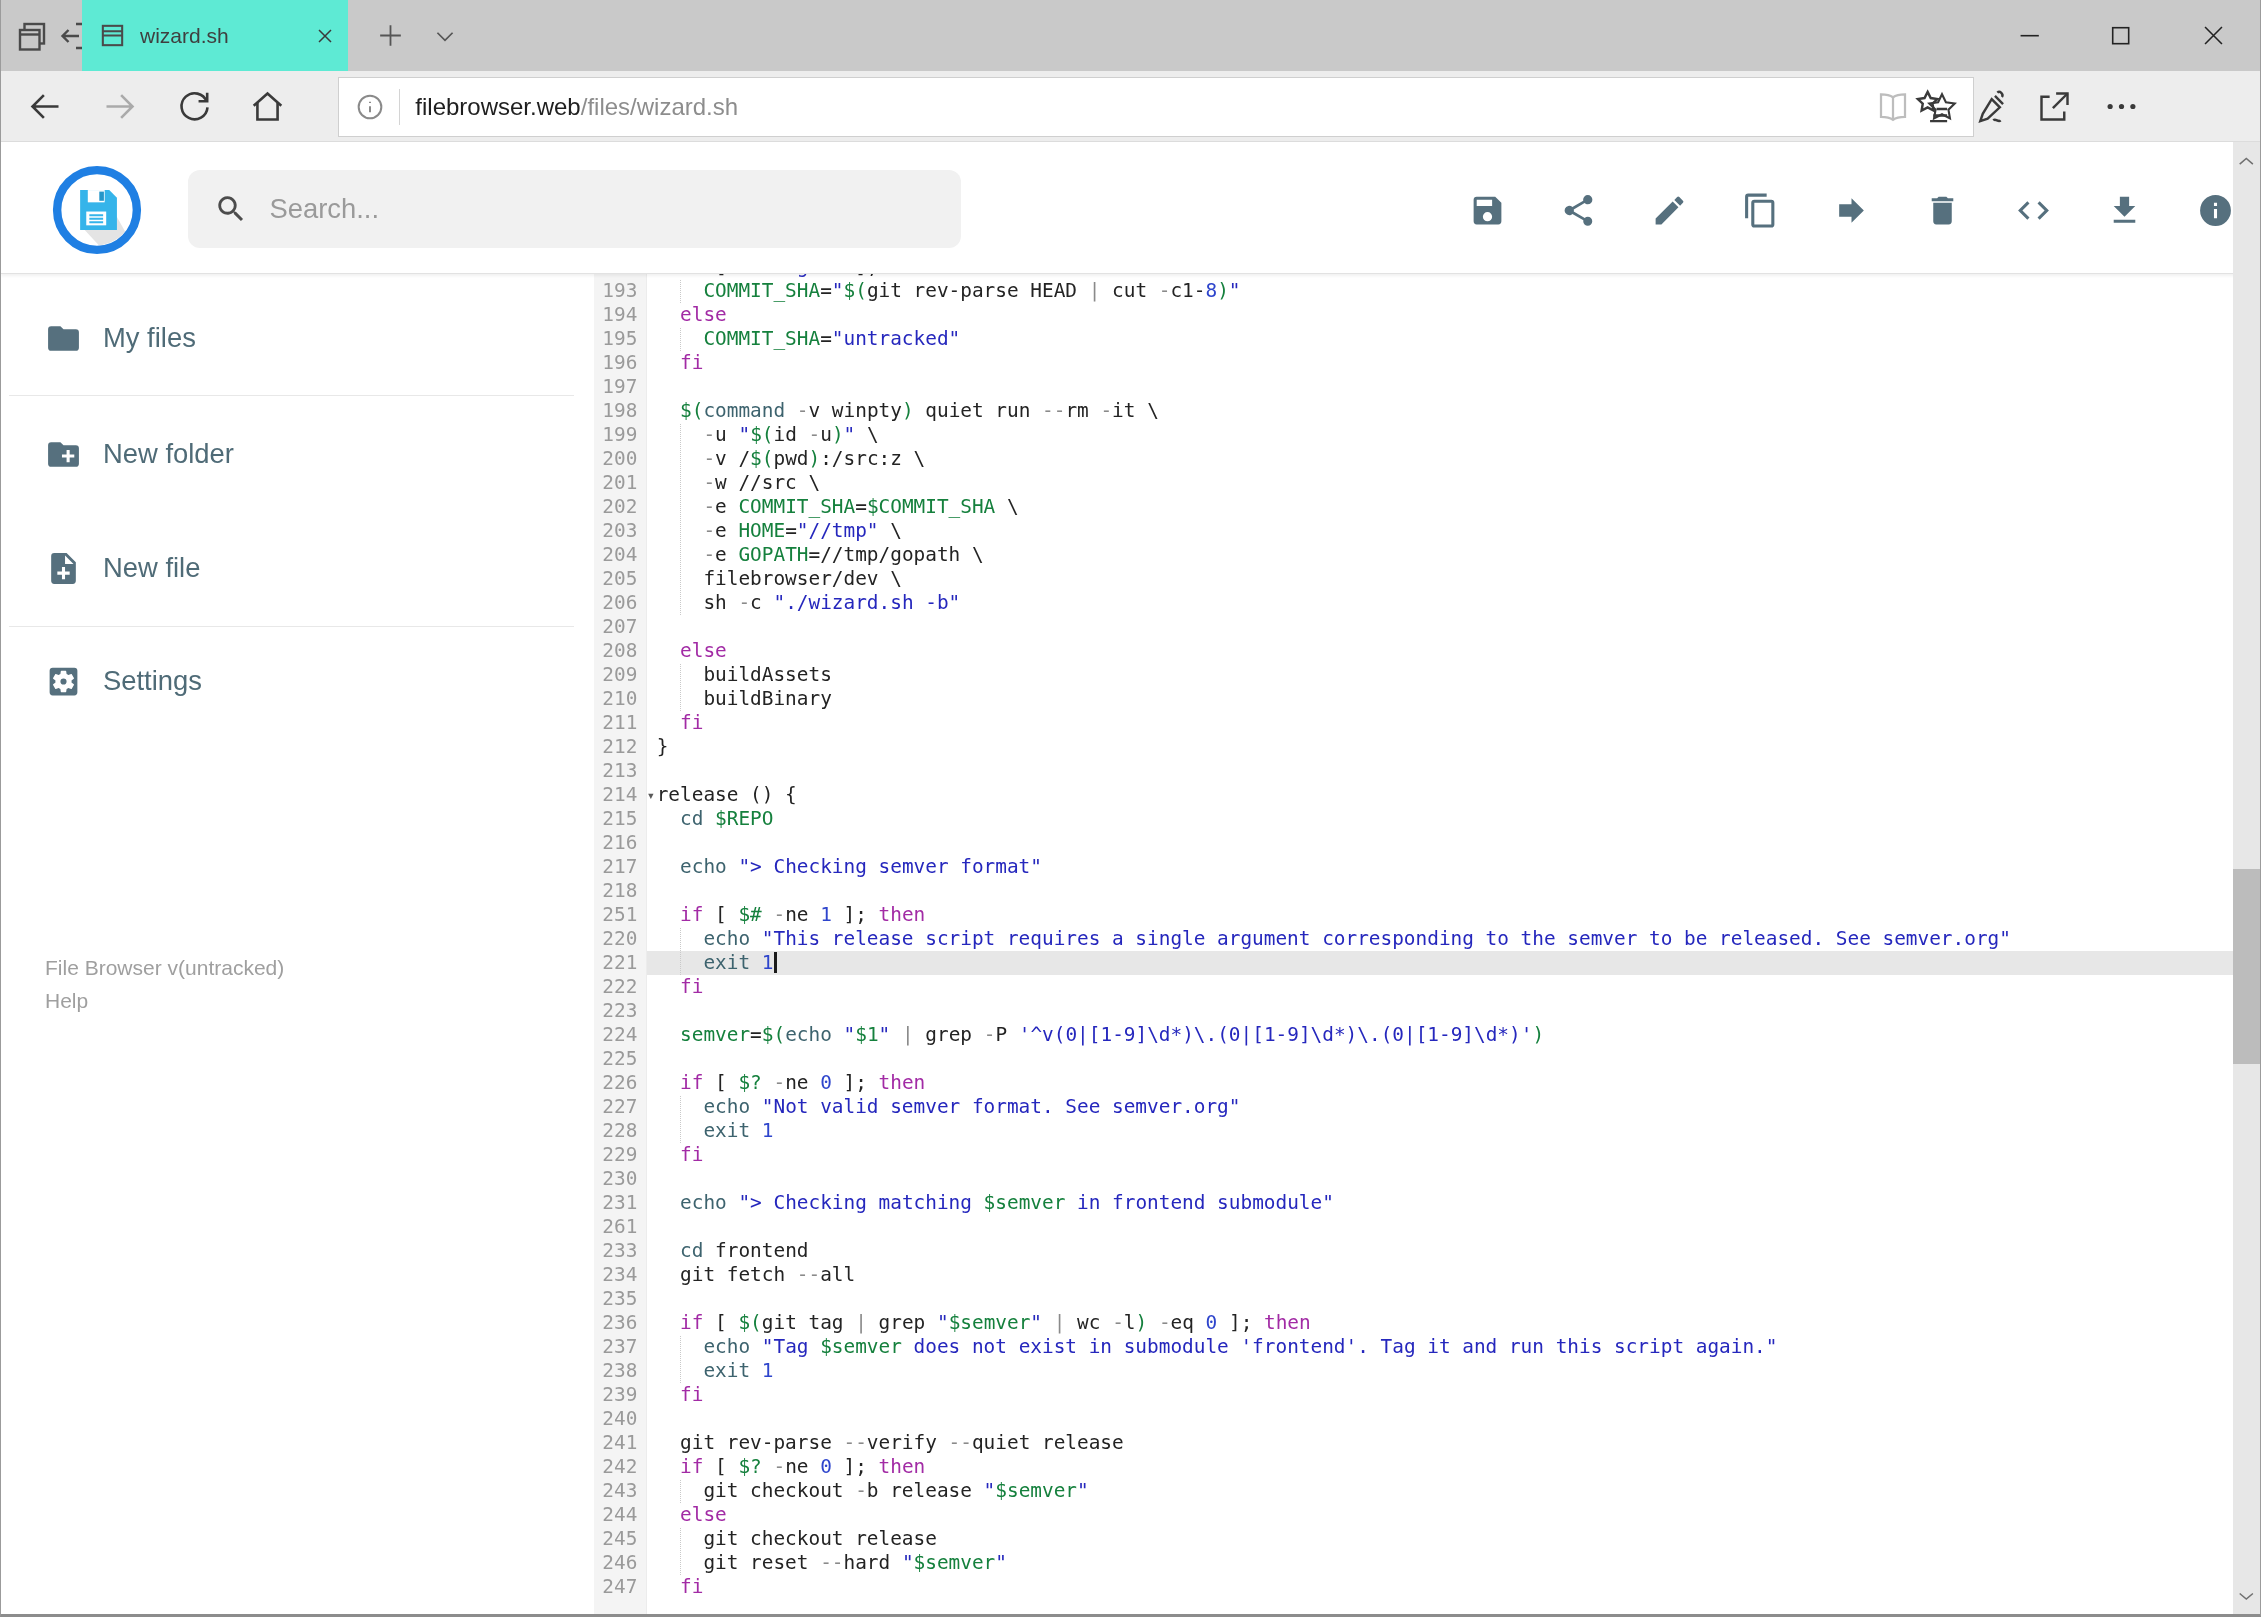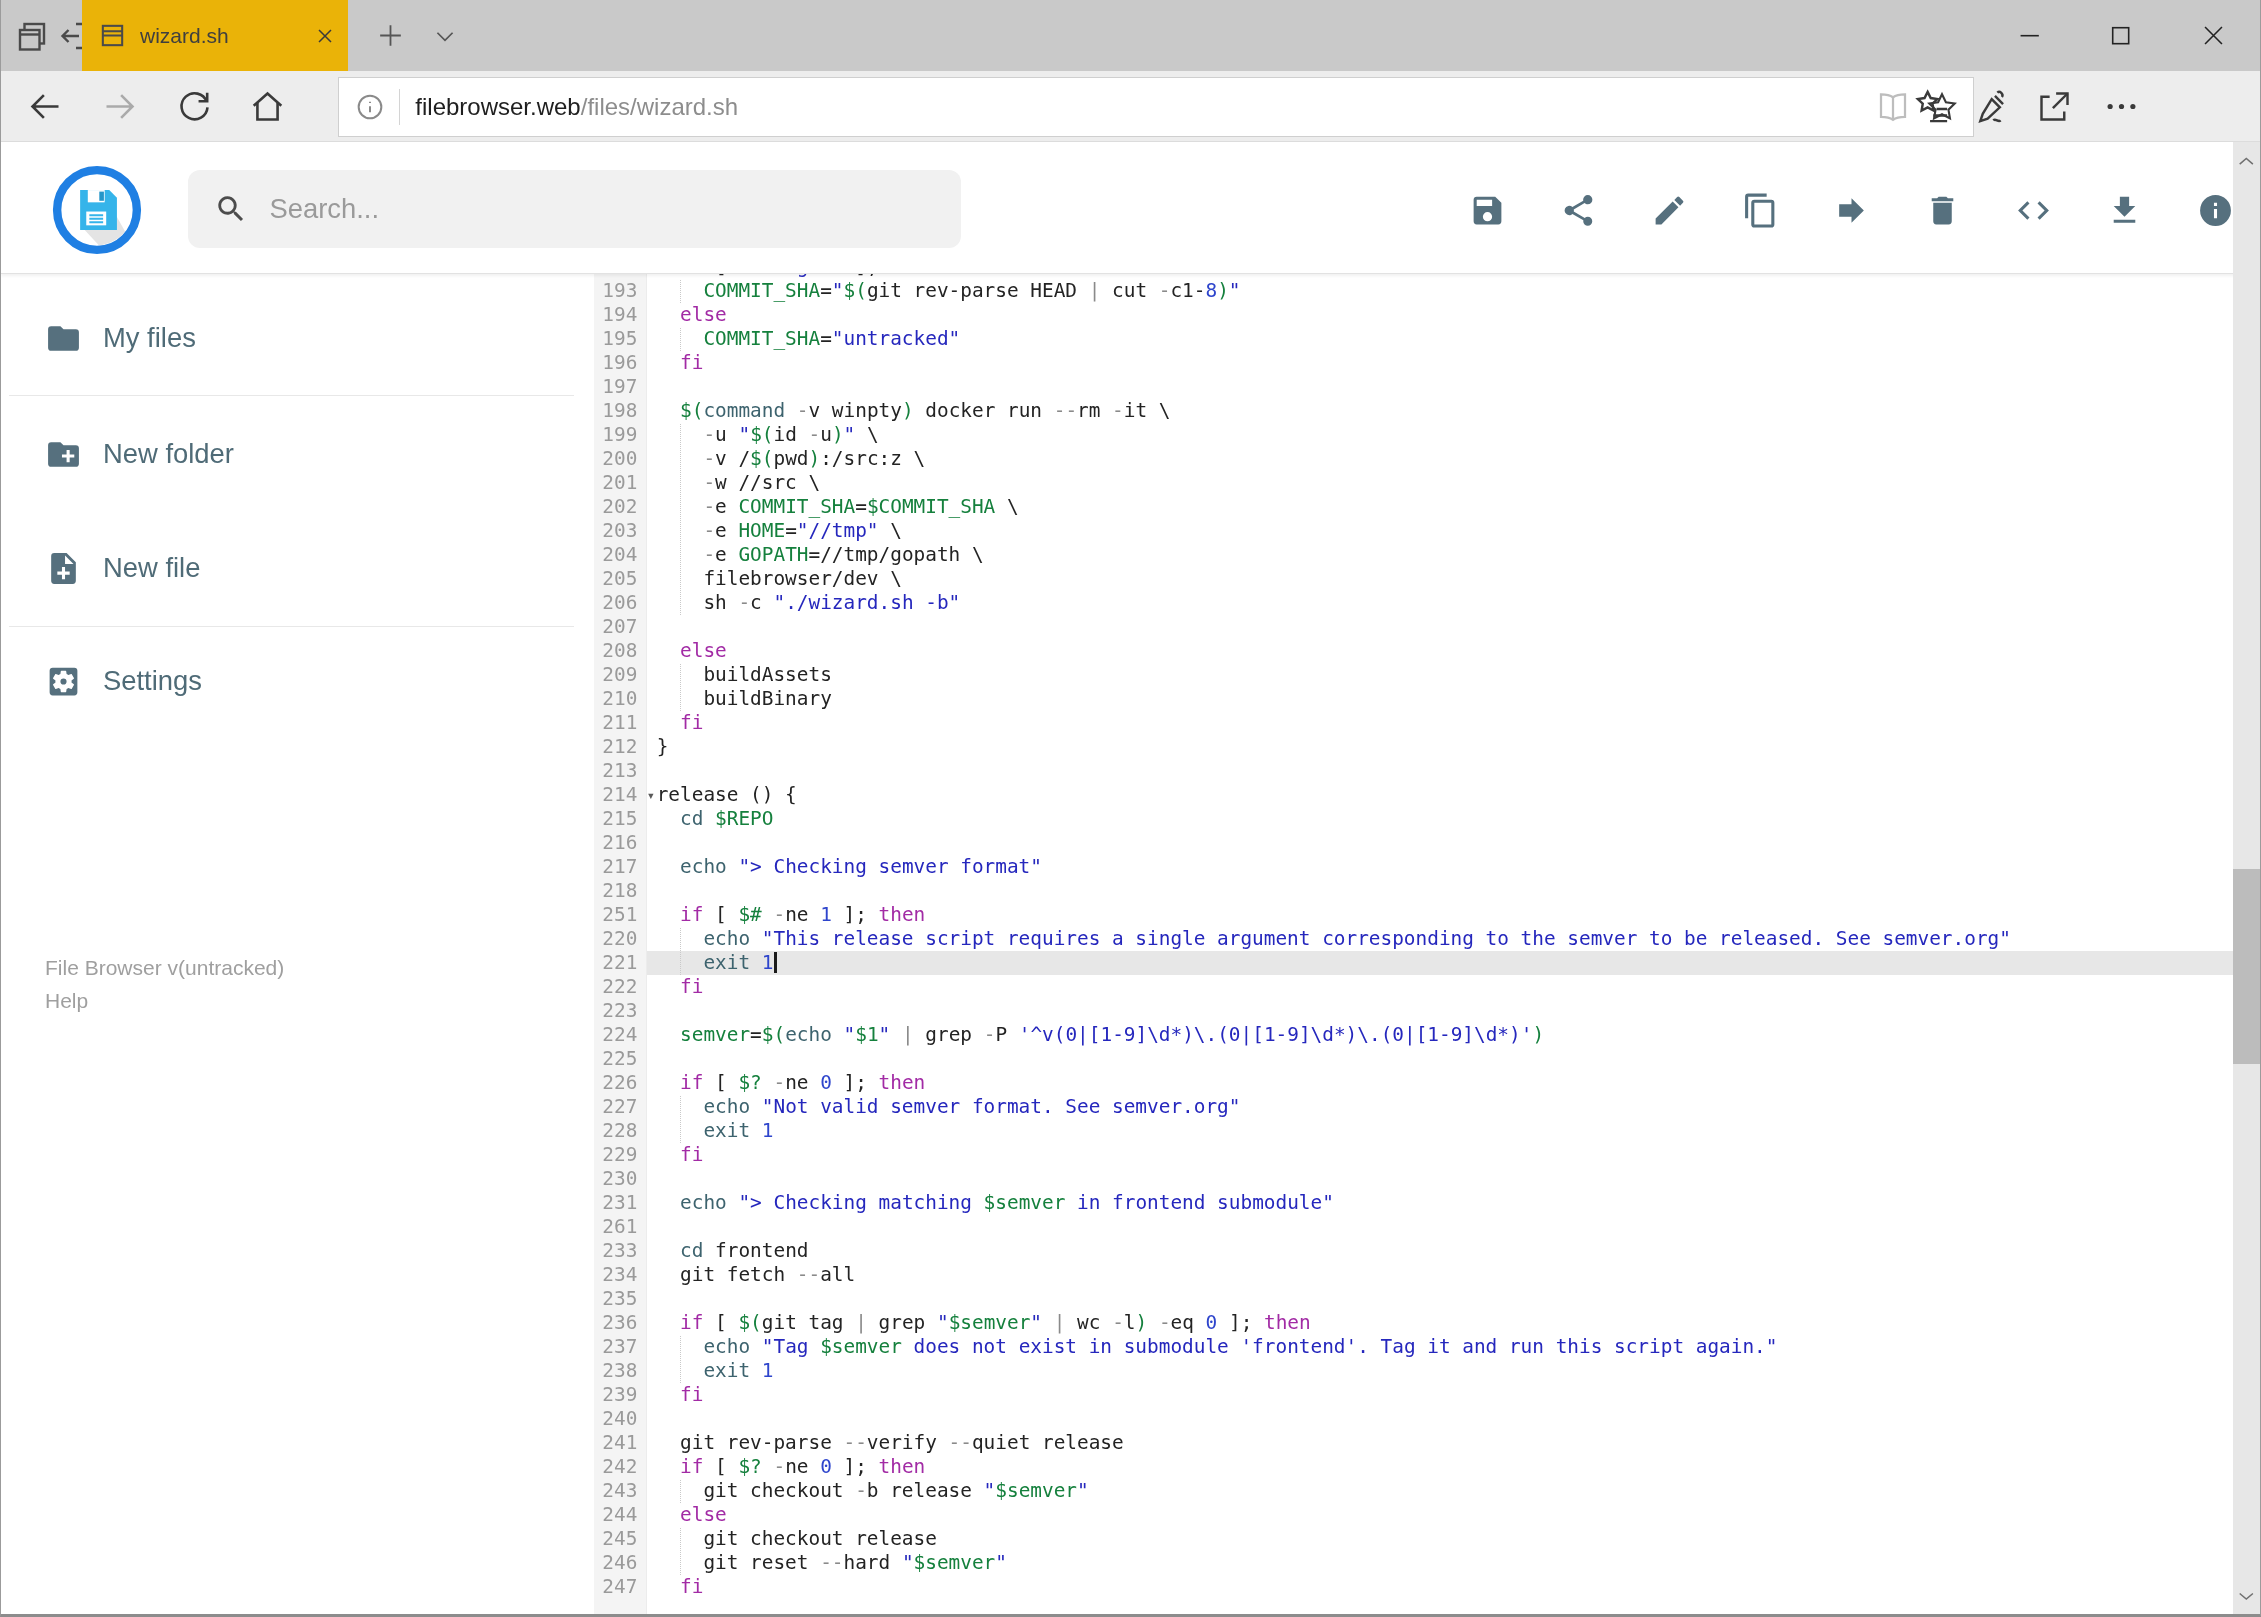--- a/index.html
+++ b/index.html
@@ -3,21 +3,21 @@
 <meta charset="utf-8">
 <style>
   html,body{margin:0;padding:0;background:#555;}
   *{box-sizing:border-box;}
   .window{position:relative;width:2261px;height:1617px;background:#fff;overflow:hidden;
     font-family:"Liberation Sans",sans-serif;
     border-left:1.6px solid #9b9b9b;border-right:1.6px solid #9b9b9b;border-bottom:3.2px solid #8c8c8c;}
   
   .tabbar{position:absolute;left:0;top:0;width:100%;height:71px;background:#c9c9c9;}
   .tbicon{position:absolute;top:18px;width:36px;height:36px;}
-  .tab{position:absolute;left:81px;top:0;width:266px;height:71px;background:#eab308;display:flex;align-items:center;}
+  .tab{position:absolute;left:81px;top:0;width:266px;height:71px;background:#5eead4;display:flex;align-items:center;}
   .tab .fav{margin-left:16px;width:29px;height:29px;flex:none;}
   .tab .title{margin-left:13px;font-size:21px;color:#3f3f3f;flex:1;white-space:nowrap;overflow:hidden;}
   .tab .close{width:36px;height:36px;flex:none;margin-right:4.8px;display:flex;align-items:center;justify-content:center;}
   .newtab{position:absolute;left:365px;top:0;width:48px;height:71px;display:flex;align-items:center;justify-content:center;}
   .tabchev{position:absolute;left:421px;top:0;width:45px;height:71px;display:flex;align-items:center;justify-content:center;}
   .winbtn{position:absolute;top:0;width:73px;height:71px;display:flex;align-items:center;justify-content:center;}
   
   .urlrow{position:absolute;left:0;top:71px;width:100%;height:71px;background:#ededed;border-bottom:0.8px solid #dcdcdc;}
   .navbtn{position:absolute;top:16px;width:39px;height:39px;}
   .urlbox{position:absolute;left:337px;top:5.7px;width:1636px;height:60px;background:#fff;border:0.8px solid #cfcfcf;display:flex;align-items:center;}
@@ -339,21 +339,21 @@
         <div class="row">
           <div class="ln">196</div>
           <div class="codecell"><span class="tk-p">  </span><span class="tk-k">fi</span></div>
         </div>
         <div class="row">
           <div class="ln">197</div>
           <div class="codecell"></div>
         </div>
         <div class="row">
           <div class="ln">198</div>
-          <div class="codecell"><span class="tk-p">  </span><span class="tk-v">$(</span><span class="tk-b">command</span><span class="tk-p"> </span><span class="tk-o">-</span><span class="tk-p">v winpty</span><span class="tk-v">)</span><span class="tk-p"> docker run </span><span class="tk-o">--</span><span class="tk-p">rm </span><span class="tk-o">-</span><span class="tk-p">it \</span></div>
+          <div class="codecell"><span class="tk-p">  </span><span class="tk-v">$(</span><span class="tk-b">command</span><span class="tk-p"> </span><span class="tk-o">-</span><span class="tk-p">v winpty</span><span class="tk-v">)</span><span class="tk-p"> quiet run </span><span class="tk-o">--</span><span class="tk-p">rm </span><span class="tk-o">-</span><span class="tk-p">it \</span></div>
         </div>
         <div class="row">
           <div class="ln">199</div>
           <div class="codecell"><i class="guide"></i><span class="tk-p">    </span><span class="tk-o">-</span><span class="tk-p">u </span><span class="tk-s">"</span><span class="tk-v">$(</span><span class="tk-p">id </span><span class="tk-o">-</span><span class="tk-p">u</span><span class="tk-v">)</span><span class="tk-s">"</span><span class="tk-p"> \</span></div>
         </div>
         <div class="row">
           <div class="ln">200</div>
           <div class="codecell"><i class="guide"></i><span class="tk-p">    </span><span class="tk-o">-</span><span class="tk-p">v /</span><span class="tk-v">$(</span><span class="tk-p">pwd</span><span class="tk-v">)</span><span class="tk-p">:/src:z \</span></div>
         </div>
         <div class="row">

